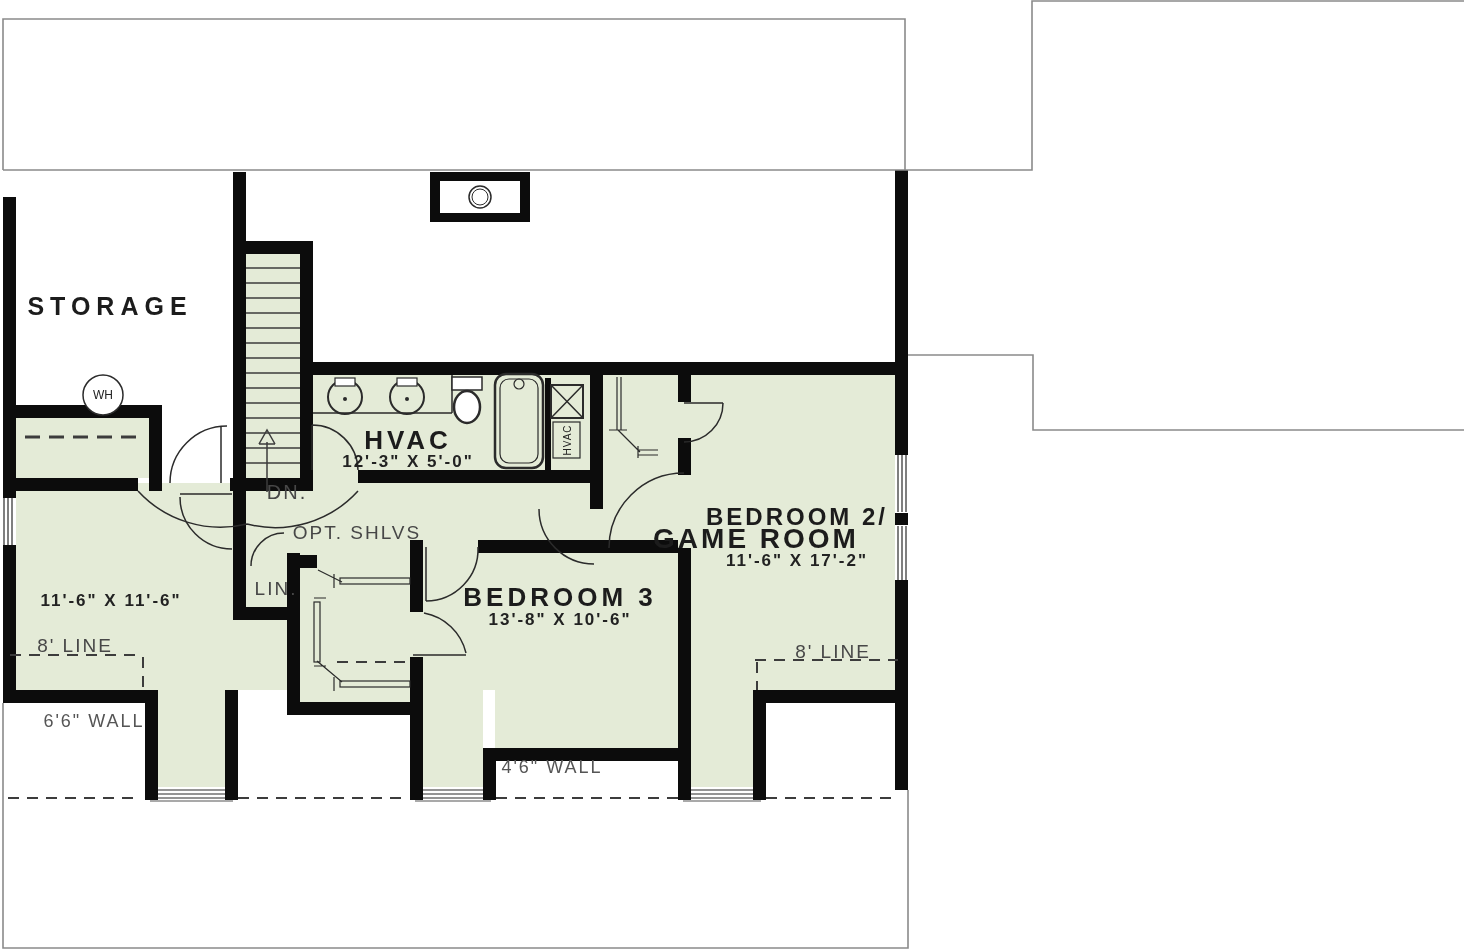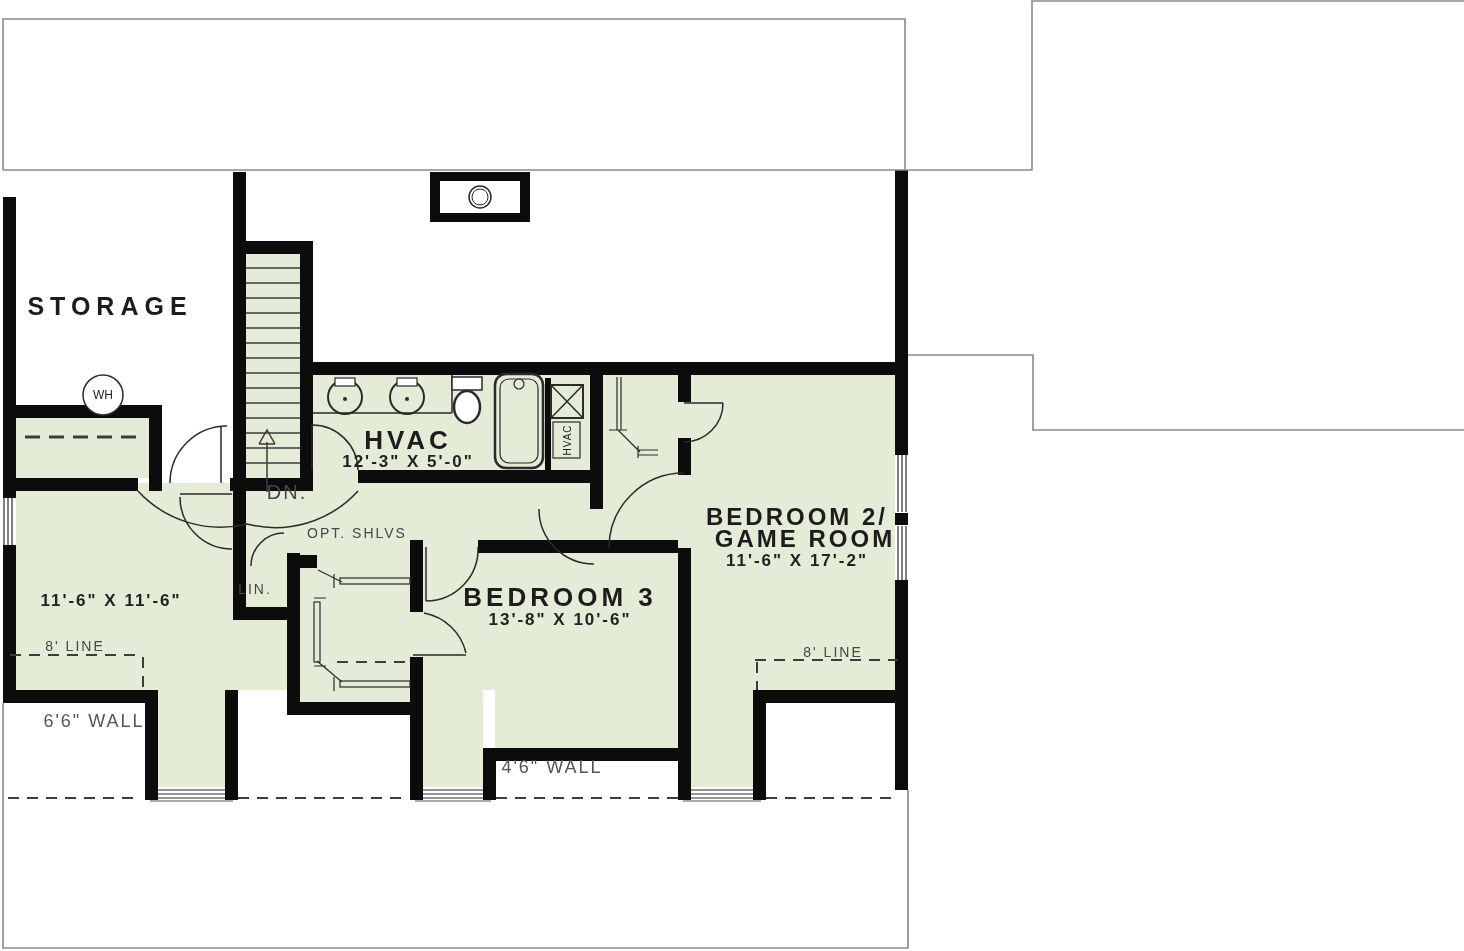--- a/index.html
+++ b/index.html
@@ -3,21 +3,21 @@
 <meta charset="utf-8">
 <style>
   html,body{margin:0;padding:0;background:#ffffff;}
   .plan{position:relative;width:1464px;height:951px;background:#ffffff;overflow:hidden;
         font-family:"Liberation Sans",sans-serif;}
   .room{position:absolute;background:var(--fill,#e4ebd7);}
   .w{position:absolute;background:var(--wall,#0c0c0c);}
   .wh{position:absolute;background:#ffffff;}
   svg.ov{position:absolute;left:0;top:0;z-index:3;}
   .lbl{position:absolute;z-index:4;transform:translate(-50%,-50%);white-space:nowrap;
-       color:var(--ann,#474747);letter-spacing:2px;font-size:14px;}
+       color:var(--ann,#474747);letter-spacing:2px;font-size:19px;}
   .serif{font-family:Liberation Sans, sans-serif;font-weight:bold;color:var(--lab,#1c1c1c);
          letter-spacing:4px;font-size:26px;}
   .dims{font-size:17px;color:#222;letter-spacing:2px;font-weight:bold;}
   .small{font-size:12px;letter-spacing:0;}
   .vert{transform:translate(-50%,-50%) rotate(-90deg);font-size:10px;letter-spacing:1px;}
   .gray{color:#555;}
   .z1{z-index:1}.z2{z-index:2}
 </style>
 </head>
 <body>
@@ -165,26 +165,26 @@
       <circle cx="480" cy="197" r="8" stroke-width="1"></circle>
     </g>
   </svg>
 
   <div class="lbl serif" style="left:110px;top:306px;font-size:25px;letter-spacing:6px">STORAGE</div>
   <div class="lbl small" style="left:103px;top:395px;color:#222">WH</div>
   <div class="lbl serif" style="left:408px;top:440px">HVAC</div>
   <div class="lbl dims" style="left:408px;top:462px">12'-3" X 5'-0"</div>
   <div class="lbl" style="left:287px;top:492px;font-size:20px">DN.</div>
   <div class="lbl" style="left:357px;top:533px">OPT. SHLVS</div>
-  <div class="lbl" style="left:255px;top:589px">LIN.</div>
+  <div class="lbl" style="left:276px;top:589px">LIN.</div>
   <div class="lbl dims" style="left:111px;top:601px">11'-6" X 11'-6"</div>
   <div class="lbl serif" style="left:560px;top:597px">BEDROOM 3</div>
   <div class="lbl dims" style="left:560px;top:620px">13'-8" X 10'-6"</div>
   <div class="lbl serif" style="left:797px;top:517px;font-size:24px;letter-spacing:3px">BEDROOM 2/</div>
-  <div class="lbl serif" style="left:805px;top:539px;font-size:24px;letter-spacing:3px">GAME ROOM</div>
+  <div class="lbl serif" style="left:756px;top:539px;font-size:28px;letter-spacing:3px">GAME ROOM</div>
   <div class="lbl dims" style="left:797px;top:561px">11'-6" X 17'-2"</div>
   <div class="lbl" style="left:75px;top:646px">8' LINE</div>
   <div class="lbl" style="left:833px;top:652px">8' LINE</div>
   <div class="lbl gray" style="left:94px;top:721px;font-size:18px">6'6" WALL</div>
   <div class="lbl gray" style="left:552px;top:767px;font-size:18px">4'6" WALL</div>
   <div class="lbl vert" style="left:567px;top:440px;color:#222">HVAC</div>
 
 </div>
 
 </body></html>

